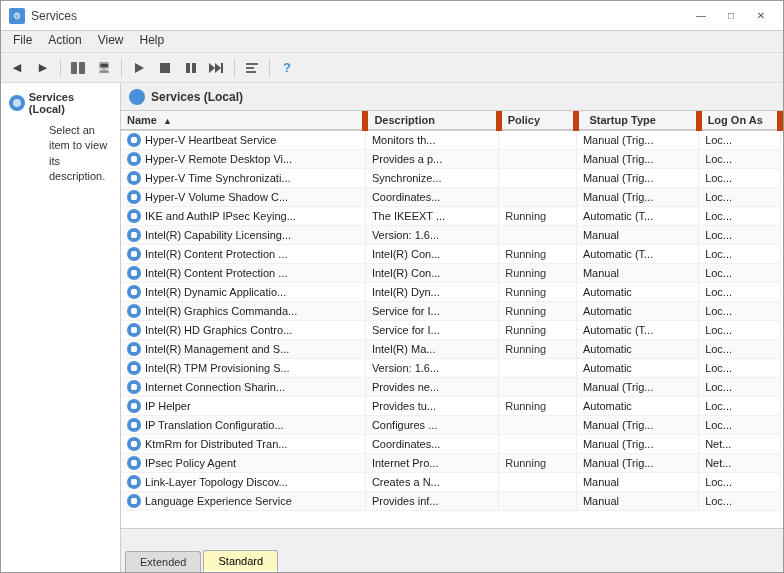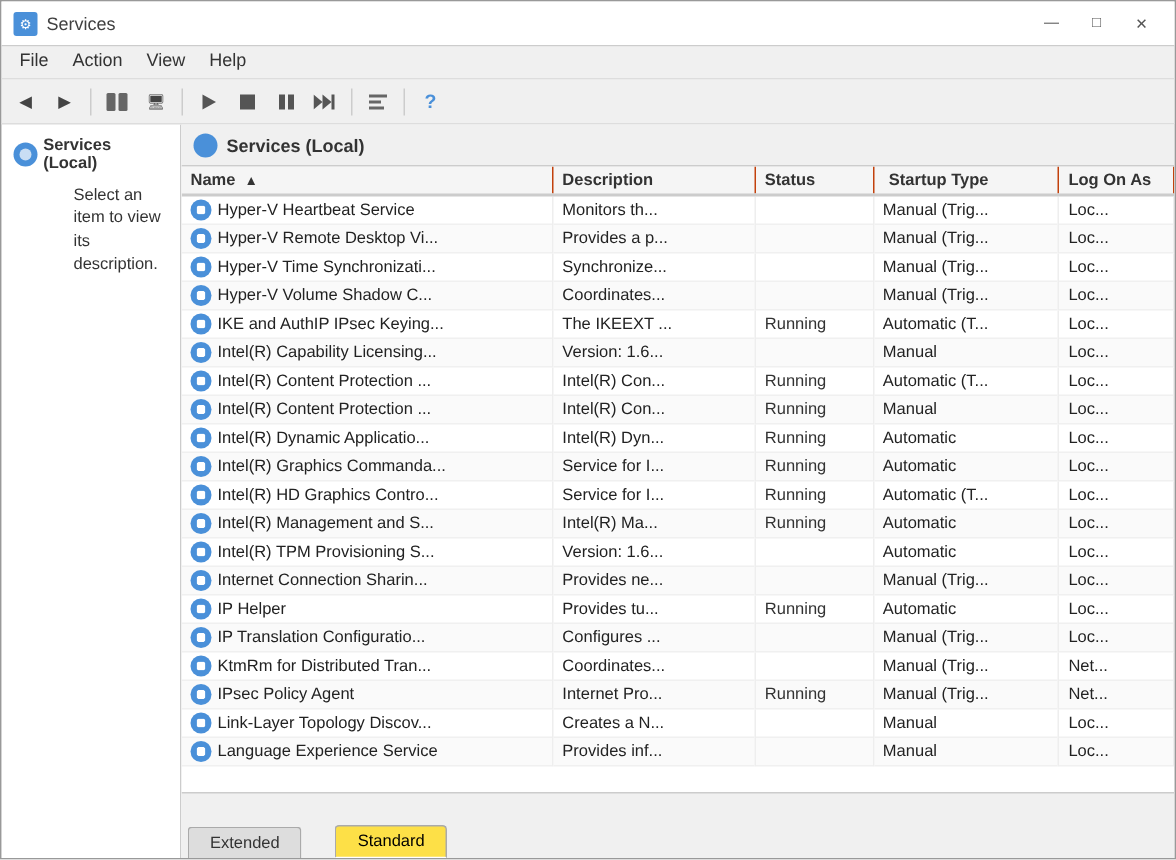--- a/index.html
+++ b/index.html
@@ -179,21 +179,21 @@
     thead tr {
       background: #f5f5f5;
       border-bottom: 2px solid #ccc;
     }
     thead th {
       text-align: left;
       padding: 3px 6px;
       font-size: 11px;
       font-weight: 600;
       color: #333;
-      border-right: 1px solid #c2410c;
+      border-right: 6px solid #c2410c;
       white-space: nowrap;
       cursor: pointer;
       user-select: none;
       margin-top: 27px;
     }
     .sort-arrow { margin-left: 3px; font-size: 9px; }
 
     tbody tr {
       border-bottom: 1px solid #f0f0f0;
       cursor: pointer;
@@ -243,24 +243,23 @@
       font-size: 11px;
       cursor: pointer;
       background: #ddd;
       border: 1px solid #aaa;
       border-bottom: none;
       margin-right: 2px;
       border-radius: 3px 3px 0 0;
       color: #333;
     }
     .tab.active {
-      background: #fde047;
+      background: #fef9c3;
       border-bottom: 1px solid #fff;
       color: #000;
-      margin-left: 20px;
     }
 
     
     .services-table::-webkit-scrollbar { width: 12px; height: 12px; }
     .services-table::-webkit-scrollbar-track { background: #f0f0f0; }
     .services-table::-webkit-scrollbar-thumb { background: #c0c0c0; border: 2px solid #f0f0f0; border-radius: 2px; }
 
     .status-running { color: #333; font-weight: 500; }
   </style>
 </head>
@@ -360,21 +359,21 @@
           <thead>
             <tr>
               <th style="min-width:220px;">
                 <span>Name</span>
                 <span class="sort-arrow">▲</span>
               </th>
               <th style="min-width:120px;">
                 <span>Description</span>
               </th>
               <th style="min-width:70px;">
-                <span>Status</span>
+                <span>Policy</span>
               </th>
               <th style="min-width:110px;padding-left:10px;">
                 <span>Startup Type</span>
               </th>
               <th style="min-width:60px;">
                 <span>Log On As</span>
               </th>
             </tr>
           </thead>
           <tbody id="services-tbody">

